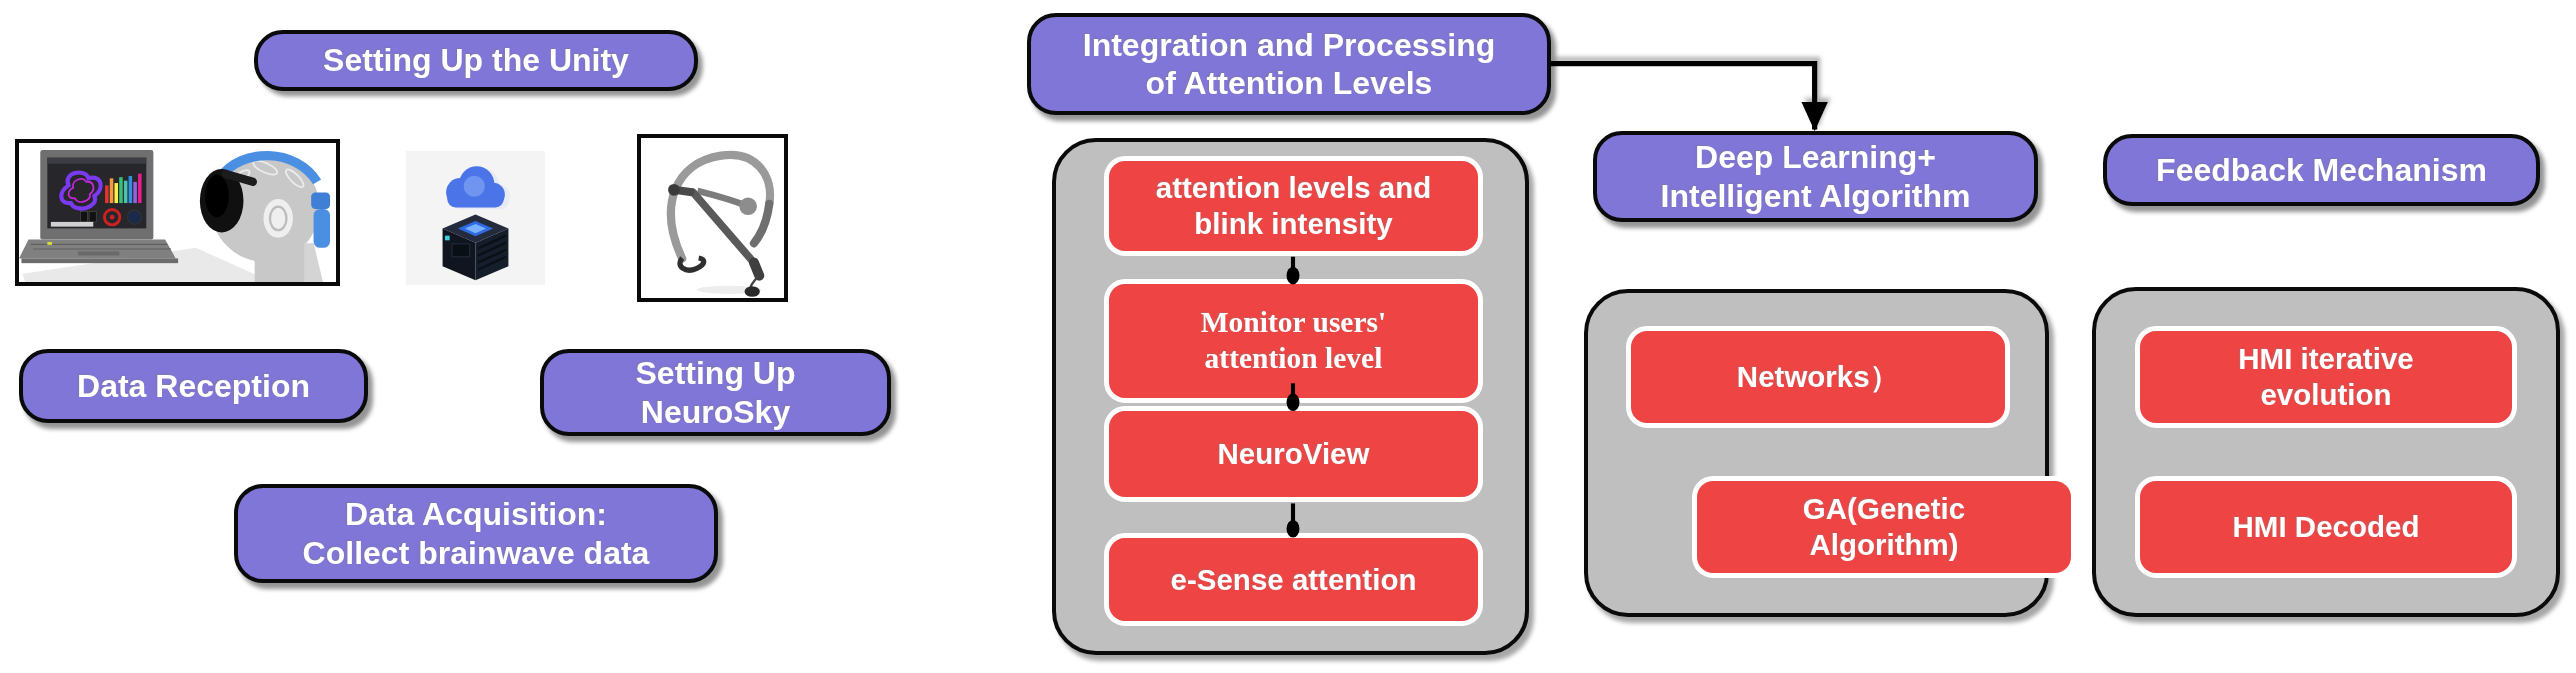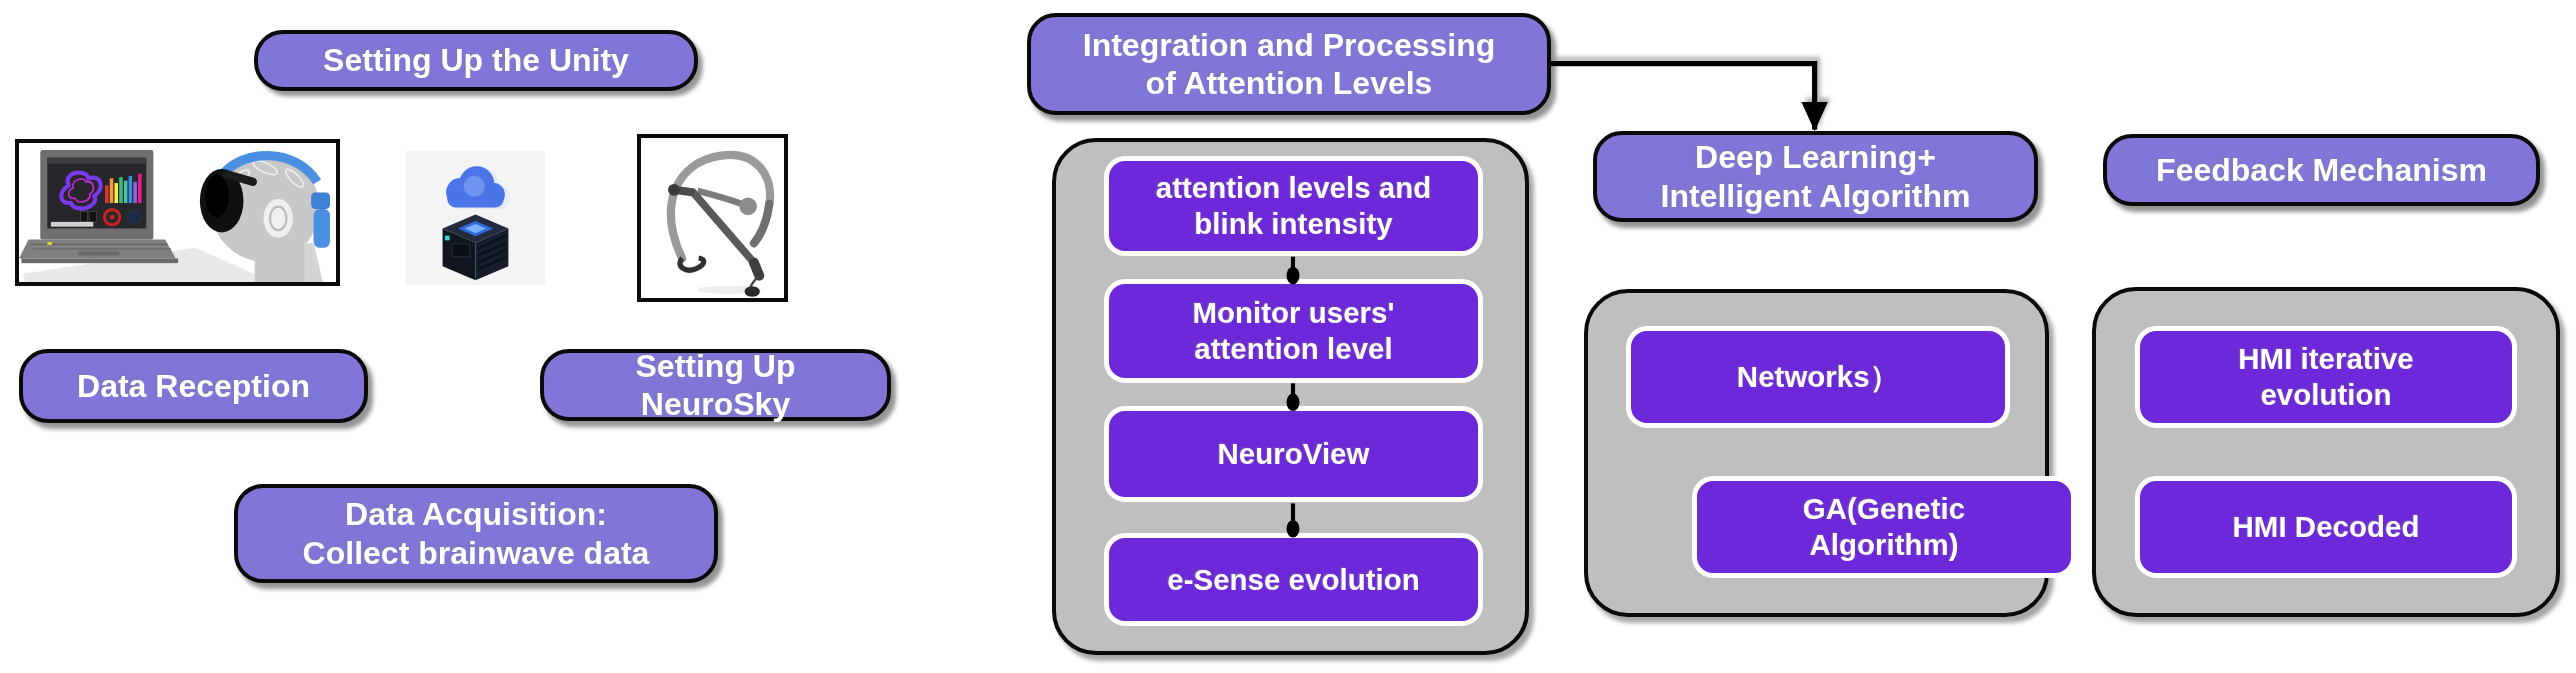--- a/index.html
+++ b/index.html
@@ -19,21 +19,21 @@
   }
   
   .gcontainer{
     position:absolute;box-sizing:border-box;
     background:#bfbfbf;border:4.7px solid #0a0a0a;border-radius:44px;
     box-shadow:4.1px 5.3px 4.7px rgba(0,0,0,0.35);
   }
   
   .ibox{
     position:absolute;box-sizing:border-box;
-    background:#6d28d9;border:5.9px solid #ffffff;border-radius:21px;
+    background:#ef4444;border:5.9px solid #ffffff;border-radius:21px;
     color:#ffffff;font-weight:bold;font-size:29.5px;line-height:1.22;
     display:flex;flex-direction:column;align-items:center;justify-content:center;
     text-align:center;
     text-shadow:-1.2px -1.2px 1.2px rgba(130,130,130,0.4);
   }
   .photo{
     position:absolute;box-sizing:border-box;background:#ffffff;overflow:hidden;
   }
   .photo.bordered{border:4.1px solid #0a0a0a;}
   .overlay{
@@ -149,21 +149,21 @@
   <div class="pnode" style="left:254px;top:29.5px;width:444px;height:61px;">
     <span>Setting Up the Unity</span>
     <span></span>
   </div>
 
   <div class="pnode" style="left:19px;top:349px;width:349px;height:74px;">
     <span>Data Reception</span>
     <span></span>
   </div>
 
-  <div class="pnode" style="left:540px;top:349px;width:351px;height:72px;">
+  <div class="pnode" style="left:540px;top:349px;width:351px;height:87px;">
     <span>Setting Up</span>
     <span>NeuroSky</span>
   </div>
 
   <div class="pnode" style="left:234px;top:484px;width:484px;height:99px;">
     <span>Data Acquisition:</span>
     <span>Collect brainwave data</span>
   </div>
 
   <div class="pnode" style="left:1027px;top:13px;width:524px;height:102px;">
@@ -178,30 +178,30 @@
 
   <div class="pnode" style="left:2103px;top:134px;width:437px;height:72px;">
     <span>Feedback Mechanism</span>
     <span></span>
   </div>
 
   <div class="ibox" style="left:1104px;top:156px;width:379px;height:100px;">
     <span>attention levels and</span>
     <span>blink intensity</span>
   </div>
-  <div class="ibox" style="left:1104px;top:279px;width:379px;height:104px;">
+  <div class="ibox" style="left:1104px;top:279px;width:379px;height:124px;font-family:Liberation Serif, serif;">
     <span>Monitor users'</span>
     <span>attention level</span>
   </div>
   <div class="ibox" style="left:1104px;top:406px;width:379px;height:96px;">
     <span>NeuroView</span>
     <span></span>
   </div>
   <div class="ibox" style="left:1104px;top:533px;width:379px;height:93px;">
-    <span>e-Sense evolution</span>
+    <span>e-Sense attention</span>
     <span></span>
   </div>
 
   <div class="ibox" style="left:1626px;top:326px;width:384px;height:102px;">
     <span>Networks）</span>
   </div>
   <div class="ibox" style="left:1692px;top:476px;width:384px;height:102px;">
     <span>GA(Genetic</span>
     <span>Algorithm)</span>
   </div>

